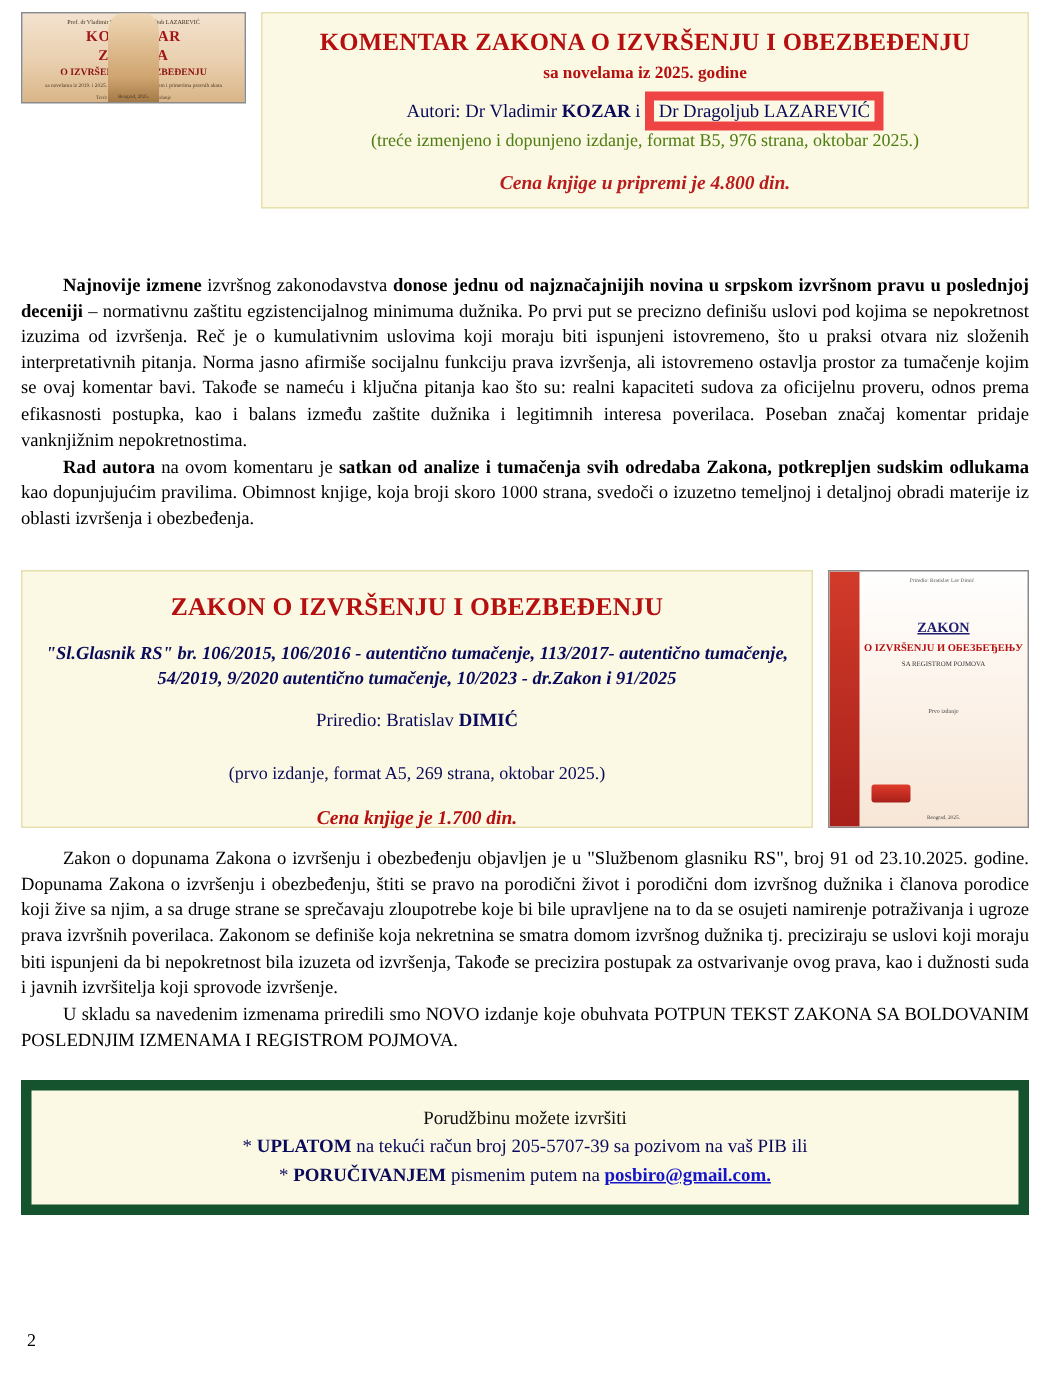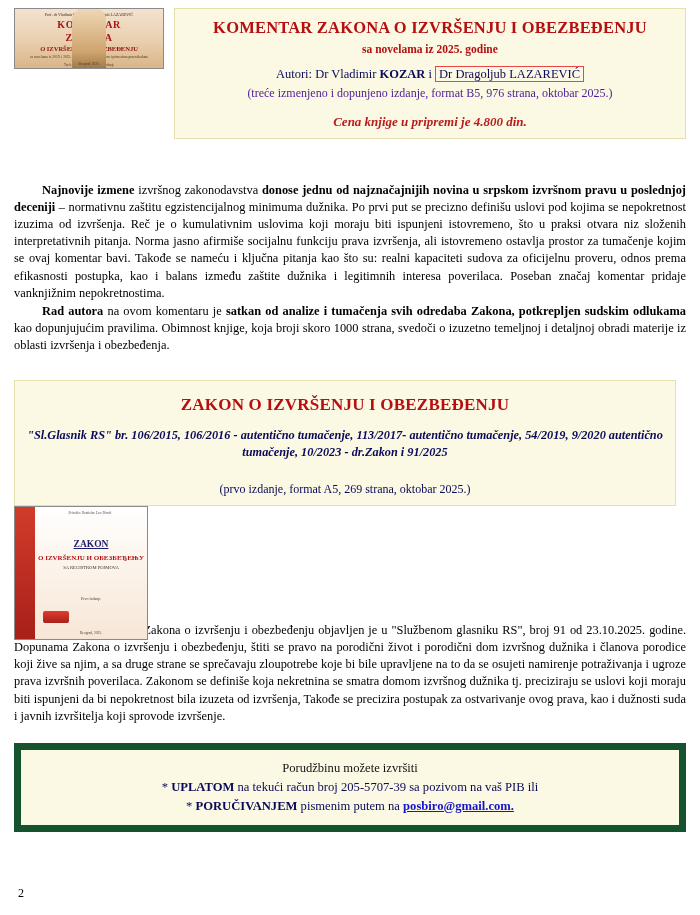--- a/index.html
+++ b/index.html
@@ -125,27 +125,27 @@
     font-size: 11.5px;
     margin-top: 5px;
   }
   .b1-authors {
     margin-top: 12px;
     font-size: 12.5px;
     color: #0a0a5a;
   }
   .b1-authors b { font-weight: bold; }
   .b1-boxed {
-    border: 1px solid #ef4444;
+    border: 6px solid #ef4444;
     padding: 0 3px;
   }
   .b1-edition {
     margin-top: 4px;
     font-size: 12px;
-    color: #4c1d95;
+    color: #4d7c0f;
   }
   .b1-price {
     margin-top: 13px;
     color: #b91c1c;
     font-weight: bold;
     font-style: italic;
     font-size: 13px;
   }
 
   
@@ -160,22 +160,21 @@
     text-indent: 28px;
   }
   .para-wrap p + p { margin-top: 1px; }
   .para-wrap b { font-weight: bold; }
 
   
   .block2 {
     display: flex;
     align-items: stretch;
     margin: 26px 14px 0 14px;
-    height: 230px;
-    flex-direction: column;
+    height: 172px;
   }
   .block2-text {
     flex: 1 1 auto;
     background: #fbf8e3;
     border: 1px solid #e6dfae;
     padding: 14px 10px 8px 10px;
     text-align: center;
     margin-right: 10px;
   }
   .b2-title {
@@ -358,38 +357,41 @@
 
 <div class="para-wrap">
   <p><b>Najnovije izmene</b><span> izvršnog zakonodavstva </span><b>donose jednu od najznačajnijih novina u  srpskom  izvršnom  pravu  u  poslednjoj  deceniji </b><span>– normativnu  zaštitu egzistencijalnog minimuma dužnika. Po prvi put se precizno definišu uslovi pod kojima se nepokretnost izuzima od izvršenja. Reč je o kumulativnim uslovima koji moraju biti ispunjeni istovremeno, što u praksi otvara niz složenih interpretativnih pitanja. Norma jasno afirmiše socijalnu funkciju prava izvršenja, ali istovremeno ostavlja prostor  za  tumačenje  kojim  se  ovaj  komentar  bavi.  Takođe  se  nameću  i  ključna  pitanja  kao  što  su:  realni kapaciteti sudova za oficijelnu proveru, odnos prema efikasnosti postupka, kao i balans između zaštite dužnika i legitimnih interesa poverilaca. Poseban značaj komentar pridaje vanknjižnim nepokretnostima.</span></p>
   <p><b>Rad autora</b><span> na ovom komentaru je </span><b>satkan od analize i tumačenja svih odredaba Zakona, potkrepljen sudskim odlukama</b><span> kao dopunjujućim pravilima. Obimnost knjige, koja broji skoro 1000 strana, svedoči o izuzetno temeljnoj i detaljnoj obradi materije iz oblasti izvršenja i obezbeđenja.</span></p>
 </div>
 
 <div class="block2">
   <div class="block2-text">
     <div class="b2-title">ZAKON O IZVRŠENJU I OBEZBEĐENJU</div>
     <div class="b2-src"><span>"Sl.Glasnik RS" br. 106/2015, 106/2016 - autentično tumačenje, 113/2017- autentično tumačenje, 54/2019, 9/2020 autentično tumačenje, 10/2023 - dr.Zakon i </span><b>91/2025</b></div>
+    <div class="b2-priredio"><span>Priredio: Bratislav </span><b>DIMIĆ</b></div>
     <div class="b2-edition">(prvo izdanje, format A5, 269 strana, oktobar 2025.)</div>
+    <div class="b2-price">Cena knjige je 1.700 din.</div>
   </div>
 
   <div class="cover2">
     <div class="cover2-band"></div>
     <div class="cover2-top">Priredio:
 Bratislav Lav Dimić</div>
     <div class="cover2-title">ZAKON</div>
     <div class="cover2-sub">O IZVRŠENJU И ОБЕЗБЕЂЕЊУ</div>
     <div class="cover2-sub2">SA REGISTROM POJMOVA</div>
     <div class="cover2-mid">Prvo izdanje</div>
     <div class="cover2-logo"></div>
     <div class="cover2-foot">Beograd, 2025.</div>
   </div>
 </div>
 
 <div class="para-wrap2">
   <p><b>Zakon o dopunama Zakona</b><span> o izvršenju i obezbeđenju </span><b>objavljen</b><span> je u "Službenom glasniku RS", broj </span><b>91 od 23.10.2025.</b><span> godine. Dopunama Zakona o izvršenju i obezbeđenju, štiti se pravo na porodični život i porodični dom izvršnog dužnika i članova porodice koji žive sa njim, a sa druge strane se sprečavaju zloupotrebe koje bi bile upravljene na to da se osujeti namirenje potraživanja i ugroze prava izvršnih poverilaca. Zakonom se definiše koja nekretnina se smatra domom izvršnog dužnika tj. preciziraju se uslovi koji moraju biti ispunjeni da bi nepokretnost bila izuzeta od izvršenja, Takođe se precizira postupak za ostvarivanje ovog prava, kao i dužnosti suda i javnih izvršitelja koji sprovode izvršenje.</span></p>
+  <p><span>U skladu sa navedenim izmenama priredili smo NOVO izdanje koje obuhvata </span><b>POTPUN TEKST ZAKONA SA BOLDOVANIM POSLEDNJIM IZMENAMA I REGISTROM POJMOVA.</b></p>
 </div>
 
 <div class="orderbox">
   <div class="ob-head">Porudžbinu možete izvršiti</div>
   <div><span>* </span><b>UPLATOM</b><span> na tekući račun broj 205-5707-39 sa pozivom na vaš PIB ili</span></div>
   <div><span>* </span><b>PORUČIVANJEM</b><span> pismenim putem na </span><span class="ob-email">posbiro@gmail.com.</span></div>
 </div>
 
 <div class="pagenum">2</div>
 

